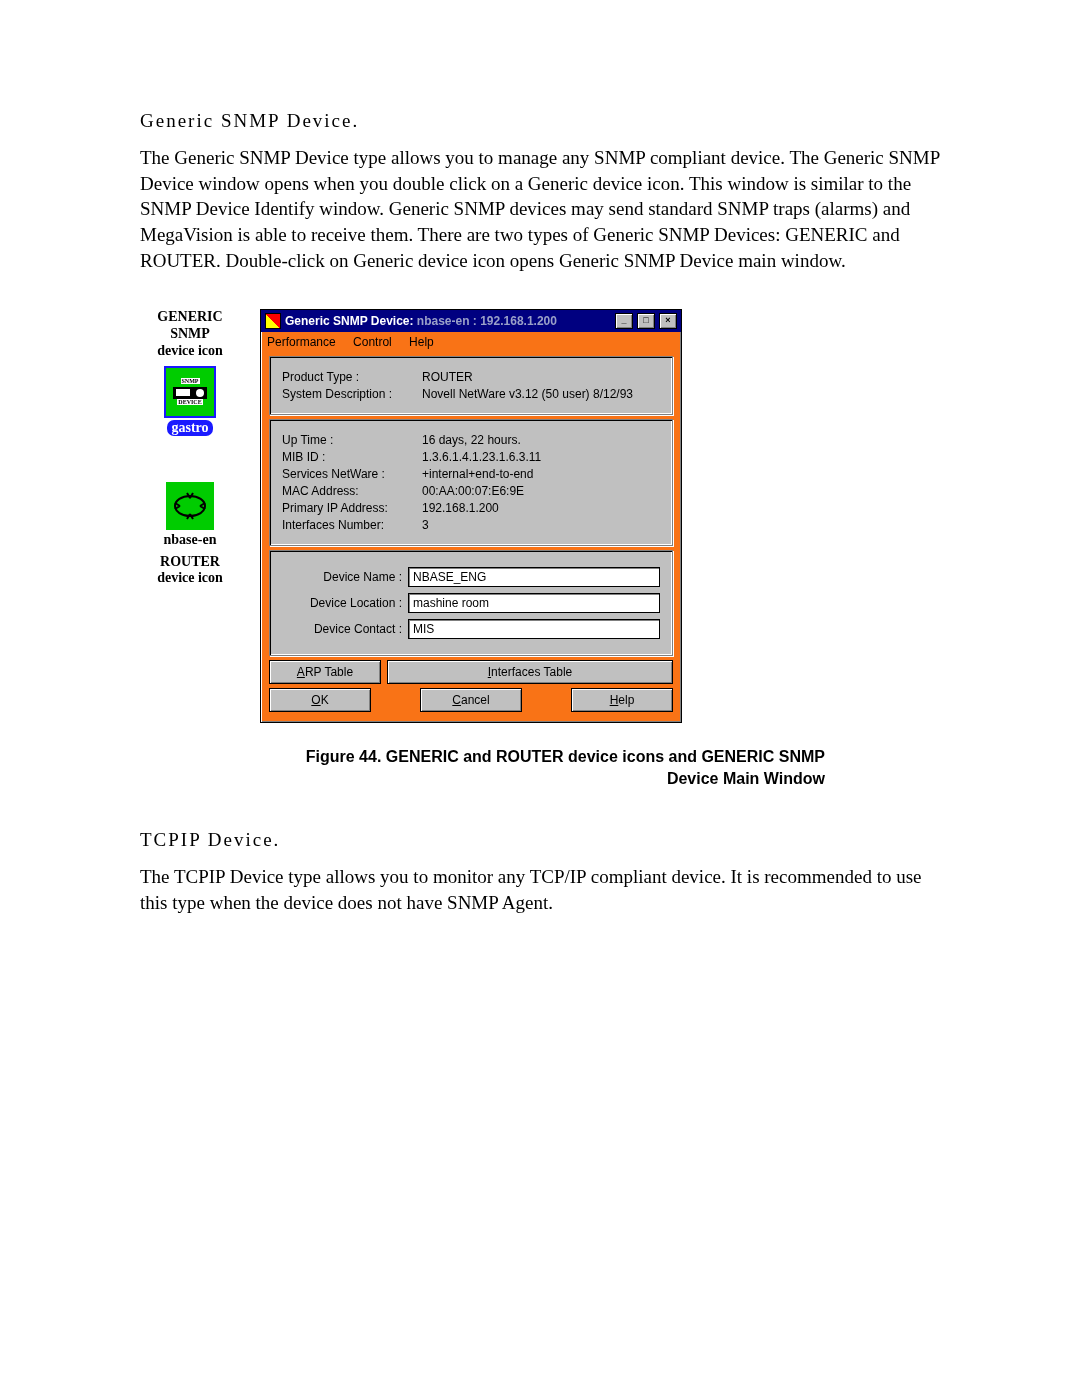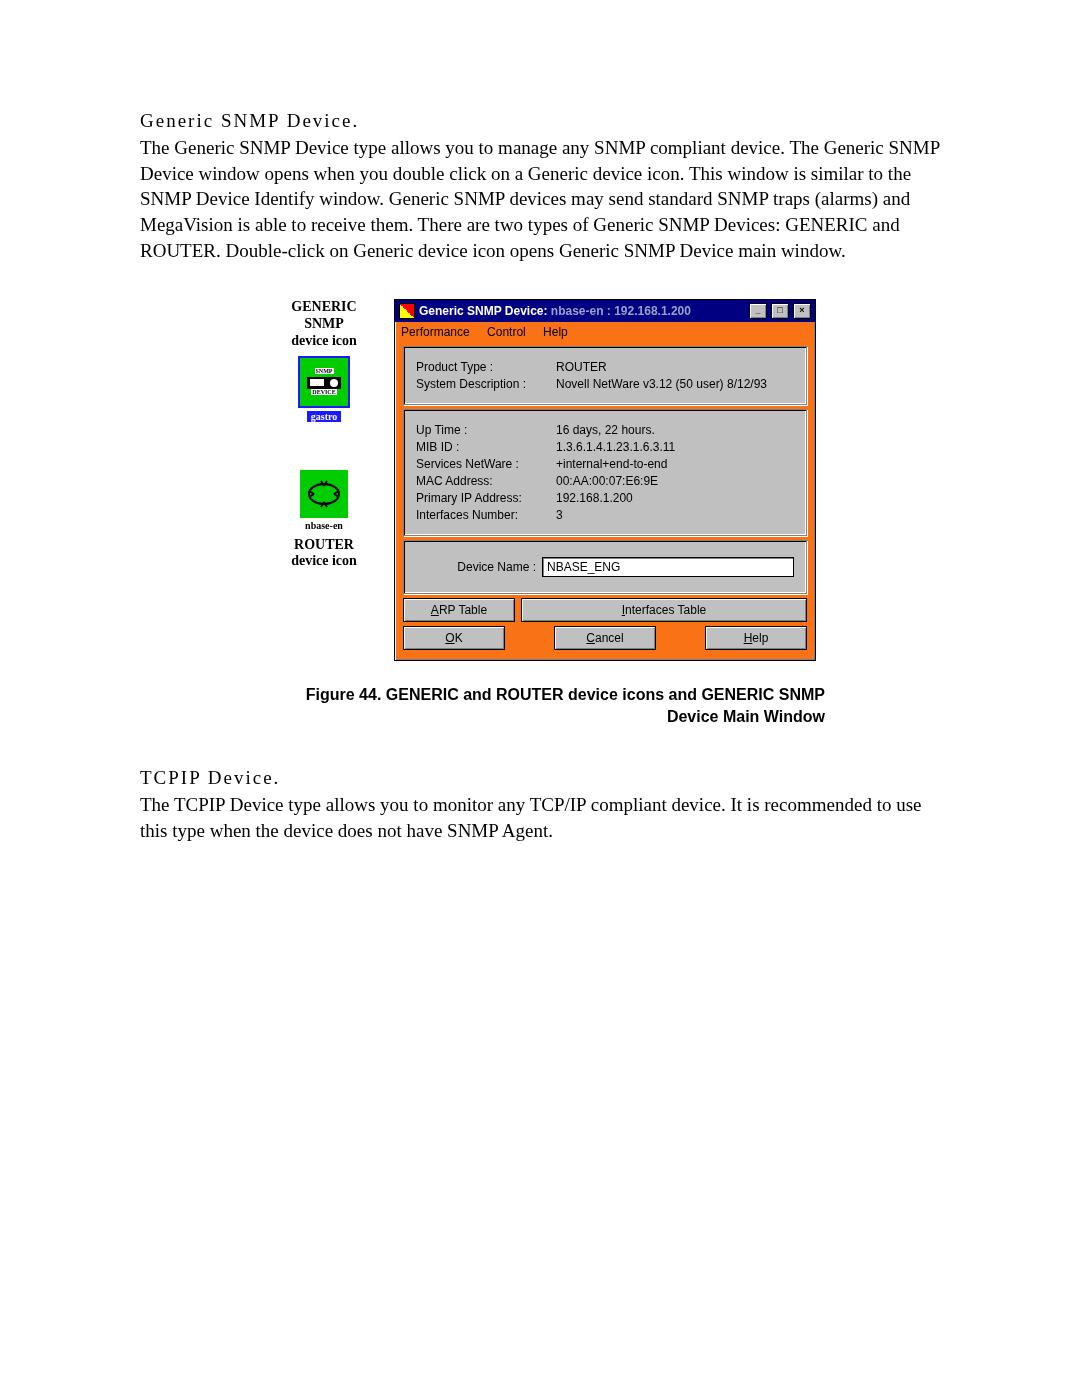--- a/index.html
+++ b/index.html
@@ -20,25 +20,25 @@
 }
 .section-head {
   font-family: "Times New Roman", serif;
   font-size: 19px;
   letter-spacing: 2px;
   margin-bottom: 2px;
 }
 .body-text {
   font-size: 19px;
   line-height: 1.35;
-  margin: 3px 0 36px 0;
+  margin: 13px 0 36px 0;
 }
 .figure-wrap {
   display: flex;
-  justify-content: center;
+  justify-content: flex-start;
   margin-bottom: 16px;
 }
 .figure-row {
   display: flex;
   align-items: flex-start;
   gap: 20px;
 }
 .left-col {
   width: 100px;
   font-family: "Times New Roman", serif;
@@ -94,24 +94,25 @@
 }
 .snmp-box::after {
   content:"";
   position:absolute;
   right:3px; top:2px;
   width:8px; height:8px;
   border-radius:50%;
   background:#fff;
 }
 .icon-cap {
-  font-size: 10px;
+  font-size: 14px;
   font-weight: bold;
   margin-top: 2px;
   text-align: center;
+  border-radius: 7px;
 }
 .gastro {
   background: #1a1aff;
   color: #fff;
   padding: 0 4px;
   display: inline-block;
 }
 .router-icon {
   width: 48px;
   height: 48px;
@@ -302,20 +303,28 @@
               <span class="k">Interfaces Number:</span>
               <span class="v">3</span>
             </div>
         </div>
 
         <div class="panel panel-inputs">
           <div class="row">
               <span class="k">Device Name :</span>
               <input class="input95" value="NBASE_ENG" style="">
             </div>
+          <div class="row">
+              <span class="k">Device Location :</span>
+              <input class="input95" value="mashine room" style="">
+            </div>
+          <div class="row">
+              <span class="k">Device Contact :</span>
+              <input class="input95" value="MIS" style="">
+            </div>
         </div>
 
         <div class="btnrow">
           <div class="btn95" style="flex:0 0 110px"><span class="u">A</span>RP Table</div>
           <div class="btn95"><span class="u">I</span>nterfaces Table</div>
         </div>
         <div class="btnrow final">
           <div class="btn95"><span class="u">O</span>K</div>
           <div class="spacer"></div>
           <div class="btn95"><span class="u">C</span>ancel</div>

